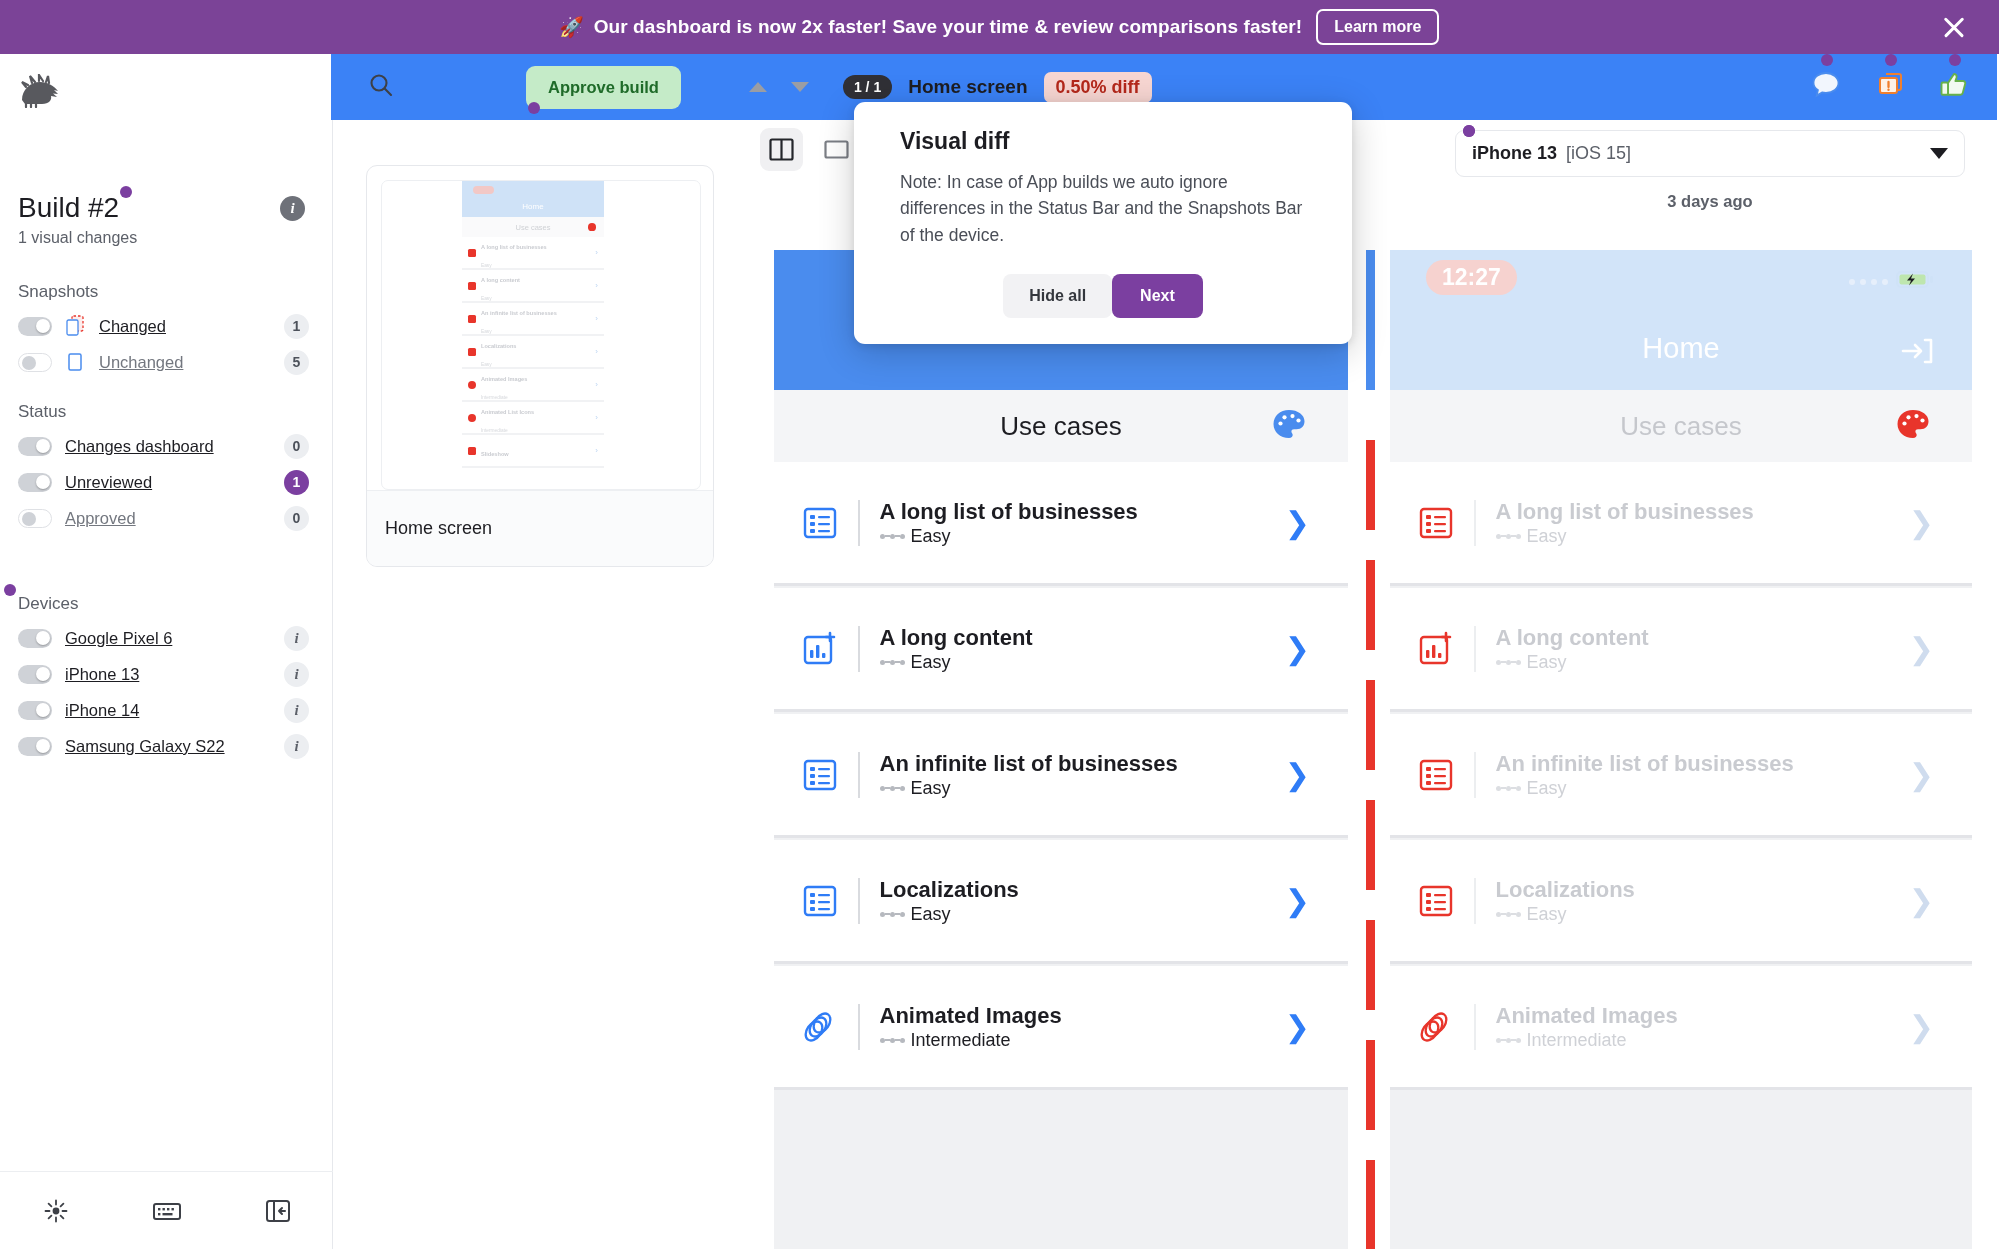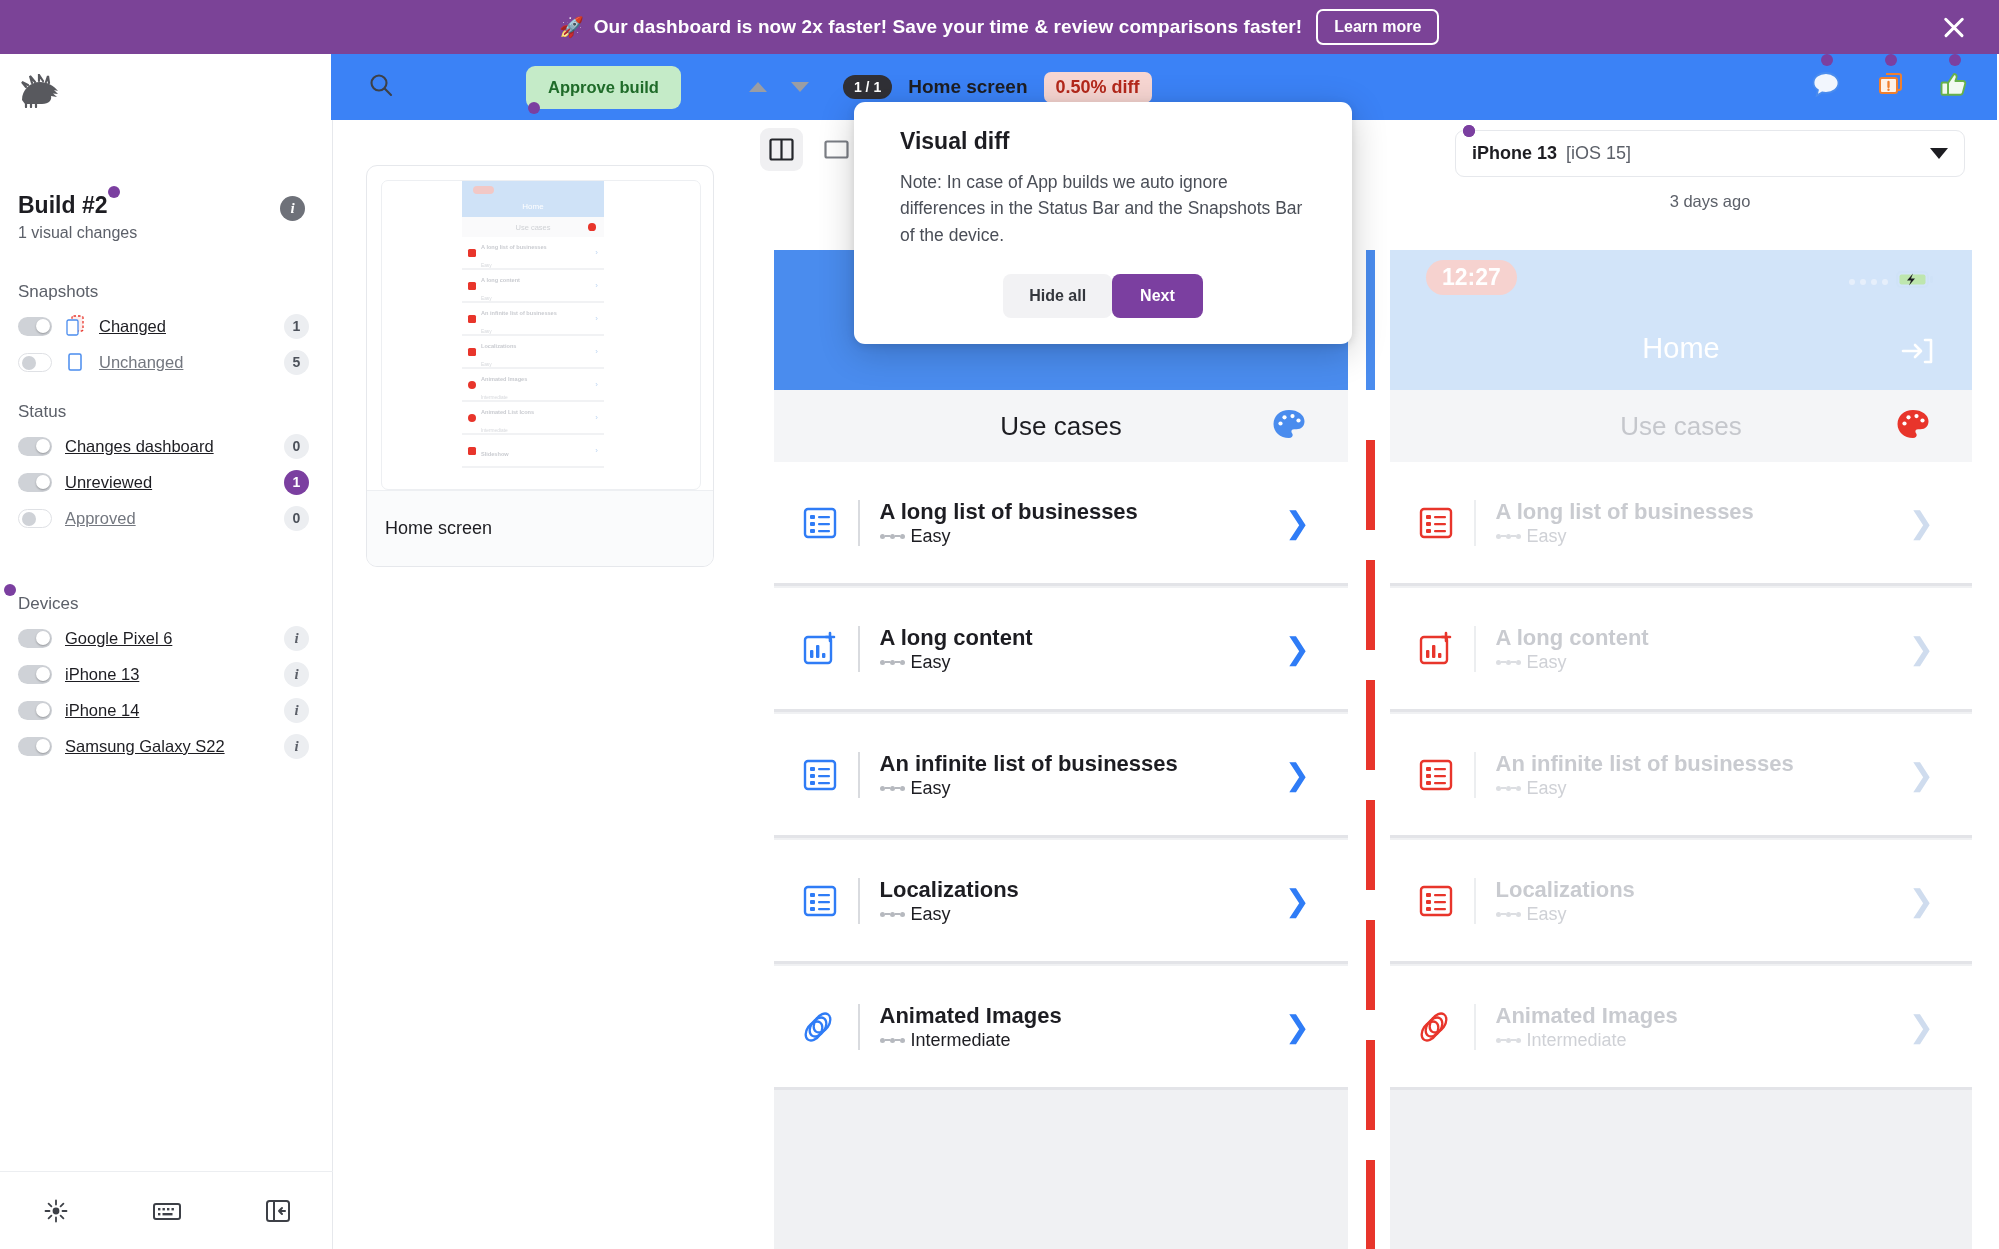--- a/index.html
+++ b/index.html
@@ -39,21 +39,21 @@
 
   
   .sidebar {
     position: absolute; top: 54px; left: 0; width: 333px; height: 1195px;
     background: #fff; border-right: 1px solid #E6E8EC;
   }
   .logo { position: absolute; top: 20px; left: 18px; width: 44px; height: 34px; }
   .build-block { position: absolute; top: 138px; left: 18px; width: 297px; }
   .build-title-row { display: flex; align-items: flex-start; }
   .build-title {
-    font-size: 23px; font-weight: 700; color: #1d1d22; position: relative;
+    font-size: 28px; font-weight: 400; color: #1d1d22; position: relative;
   }
   .dot-purple {
     width: 12px; height: 12px; border-radius: 50%;
     background: #7B3FA0; display: inline-block;
   }
   .build-title .dot-purple {
     position: absolute; right: -13px; top: -6px;
   }
   .build-sub { font-size: 16px; color: #5c6069; margin-top: 5px; }
   .info-circle {
@@ -154,21 +154,21 @@
     display: flex; align-items: center; padding: 0 16px; cursor: pointer;
   }
   .device-sel .dot-purple { position: absolute; left: 7px; top: -6px; }
   .dev-name { font-size: 18px; font-weight: 700; color: #1d1d22; }
   .dev-os { font-size: 18px; color: #5c6069; margin-left: 9px; }
   .dev-right { margin-left: auto; display: flex; align-items: center; gap: 14px; }
   .caret { width: 0; height: 0; border-left: 9px solid transparent;
            border-right: 9px solid transparent; border-top: 11px solid #1d1d22; }
   .dev-sub {
     position: absolute; top: 192px; left: 1455px; width: 510px;
-    text-align: center; font-size: 16.5px; color: #5c6069;
+    text-align: center; font-size: 16.5px; color: #5c6069; font-weight: bold;
   }
 
   
   .thumb-card {
     position: absolute; top: 165px; left: 366px; width: 348px; height: 402px;
     border: 1px solid #E6E8EC; border-radius: 11px; background: #fff; cursor: pointer;
     overflow: hidden;
   }
   .thumb-img {
     position: absolute; top: 14px; left: 14px; width: 320px; height: 310px;

